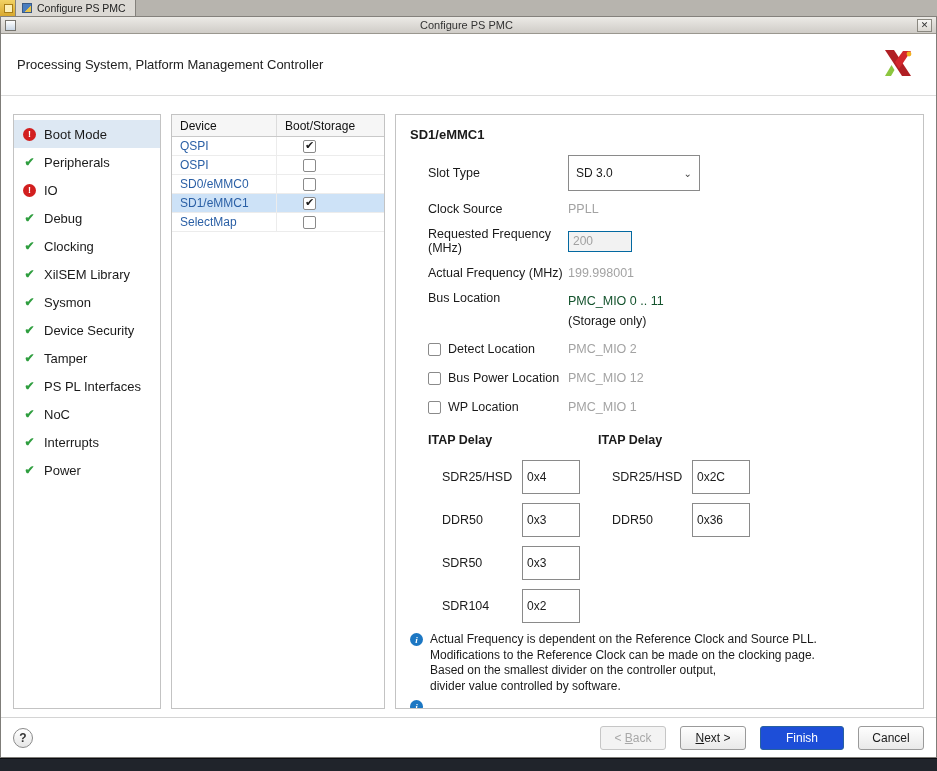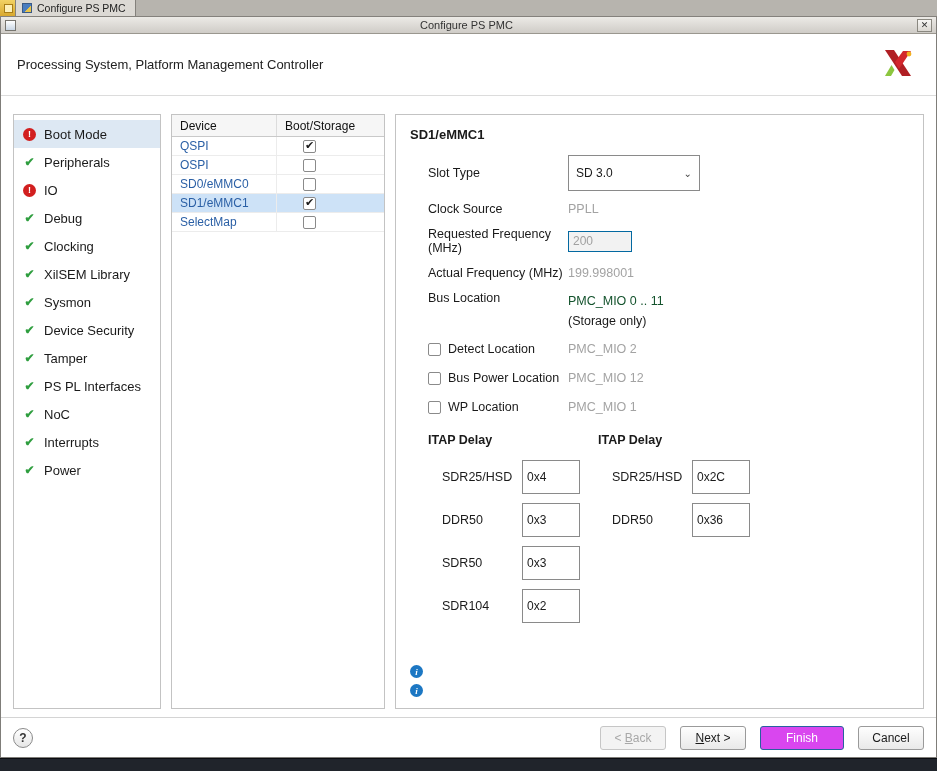--- a/index.html
+++ b/index.html
@@ -74,21 +74,21 @@
   .note { display:flex; gap:7px; align-items:flex-start; }
   .icon-info { width:13px; height:13px; flex:0 0 13px; border-radius:50%; background:#1c77c3; color:#fff; font-size:9px; font-weight:bold; font-style:italic; font-family:"Liberation Serif", serif; display:flex; align-items:center; justify-content:center; margin-top:1px; }
   .note-text { font-size:12px; line-height:15.5px; white-space:pre-line; color:#1a1a1a; }
 
   
   .footer { flex:0 0 40px; border-top:1px solid #d4d4d4; display:flex; align-items:center; padding:0 12px; gap:14px; background:#fff; }
   .help-btn { width:20px; height:20px; border-radius:50%; border:1px solid #8a8a8a; background:linear-gradient(#ffffff,#e6e6e6); display:flex; align-items:center; justify-content:center; font-size:12px; font-weight:bold; color:#333; cursor:default; }
   .spacer { flex:1; }
   .btn { height:24px; min-width:66px; padding:0 12px; border:1px solid #9a9a9a; border-radius:3px; background:linear-gradient(#fefefe,#e9e9e9); font-size:12px; font-family:inherit; color:#1a1a1a; }
   .btn.disabled { color:#a8a8a8; border-color:#c6c6c6; background:#f3f3f3; }
-  .btn.primary { background:#d946ef; border-color:#28619f; color:#fff; min-width:84px; }
+  .btn.primary { background:#1d4ed8; border-color:#28619f; color:#fff; min-width:84px; }
   .mn { text-decoration:underline; }
 
   .bottom-strip { flex:0 0 13px; background:#20242b; border-top:1px solid #0a0c10; }
 </style>
 </head>
 <body>
 
 <div class="screen">
 
   <div class="taskbar">
@@ -308,20 +308,24 @@
             <div class="drow">
               <span class="dlabel">DDR50</span>
               <input class="dinput" type="text" value="0x36" style="">
             </div>
           </div>
         </div>
 
         <div class="notes">
           <div class="note">
             <span class="icon-info">i</span>
+            <span class="note-text">Actual Frequency is dependent on the Reference Clock and Source PLL.
+Modifications to the Reference Clock can be made on the clocking page.
+Based on the smallest divider on the controller output,
+divider value controlled by software.</span>
           </div>
           <div class="note">
             <span class="icon-info">i</span>
           </div>
         </div>
       </div>
 
     </div>
 
     <div class="footer">

